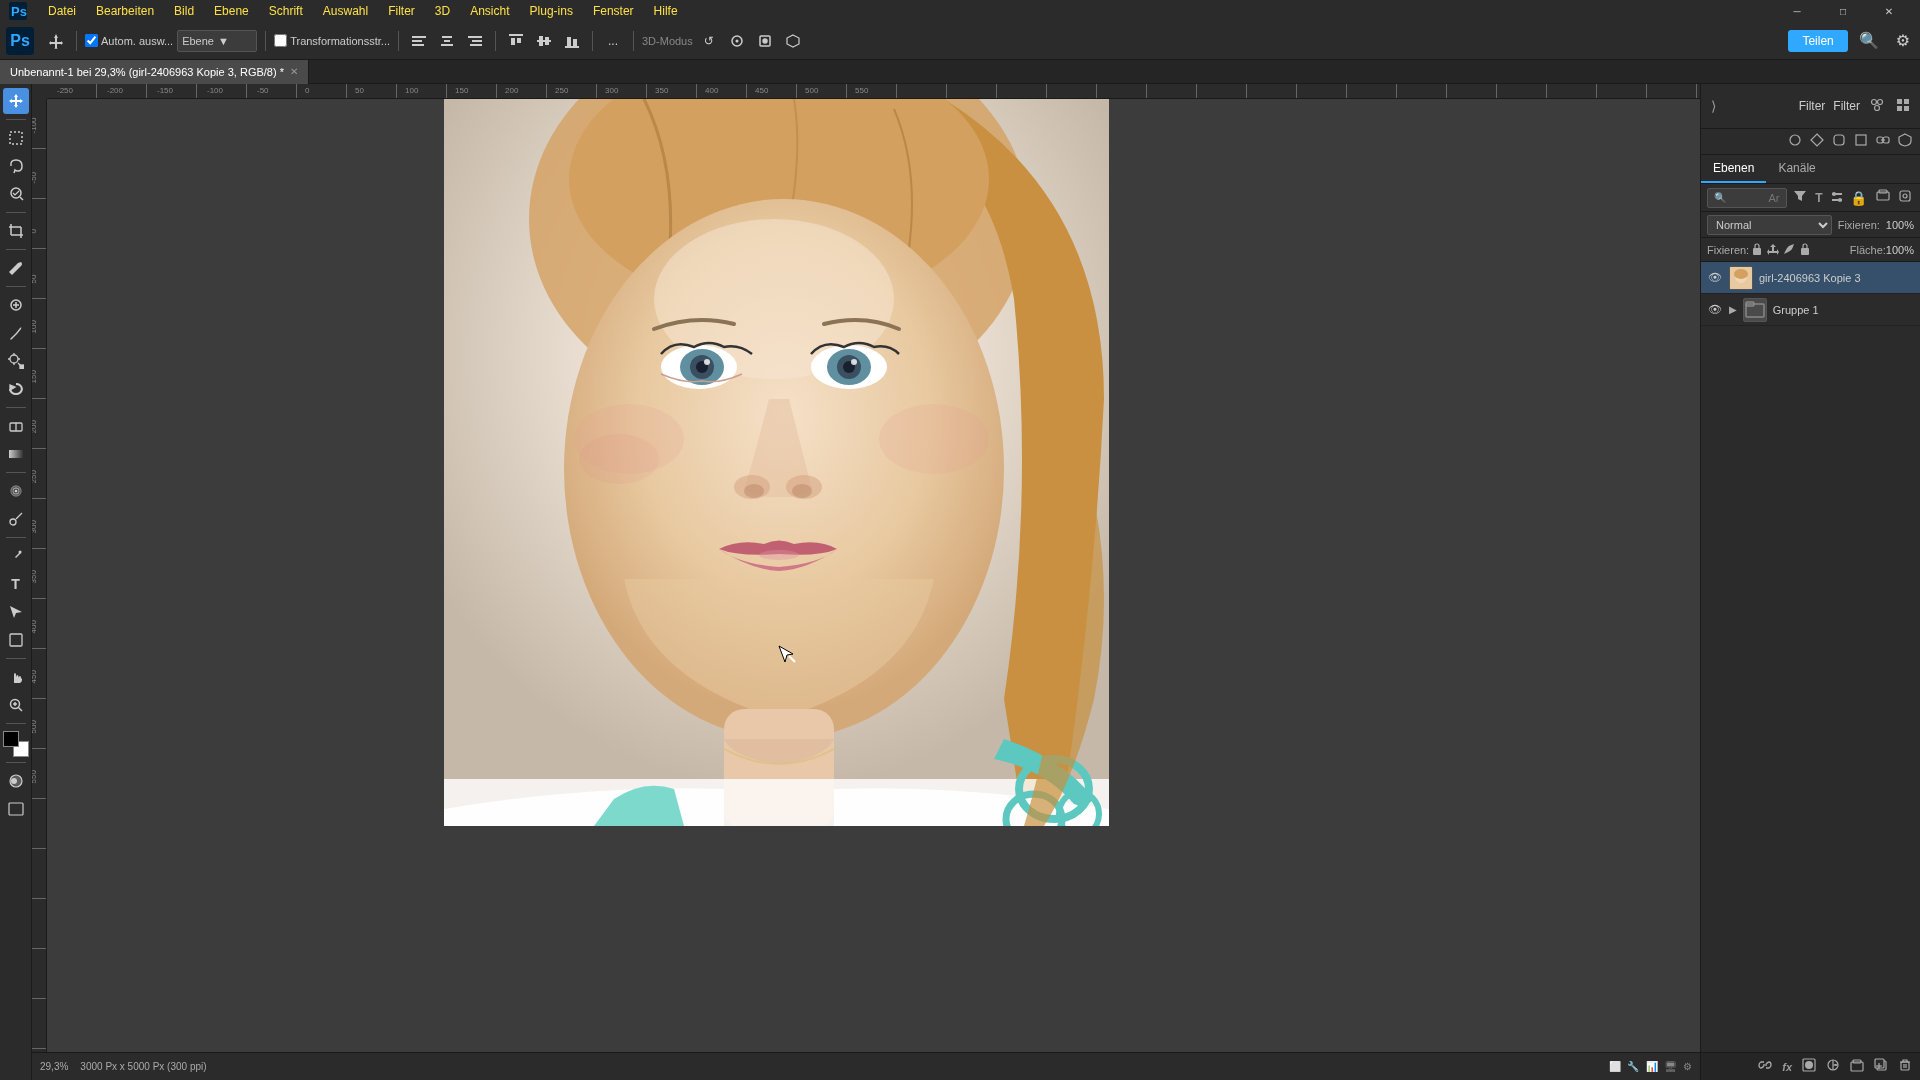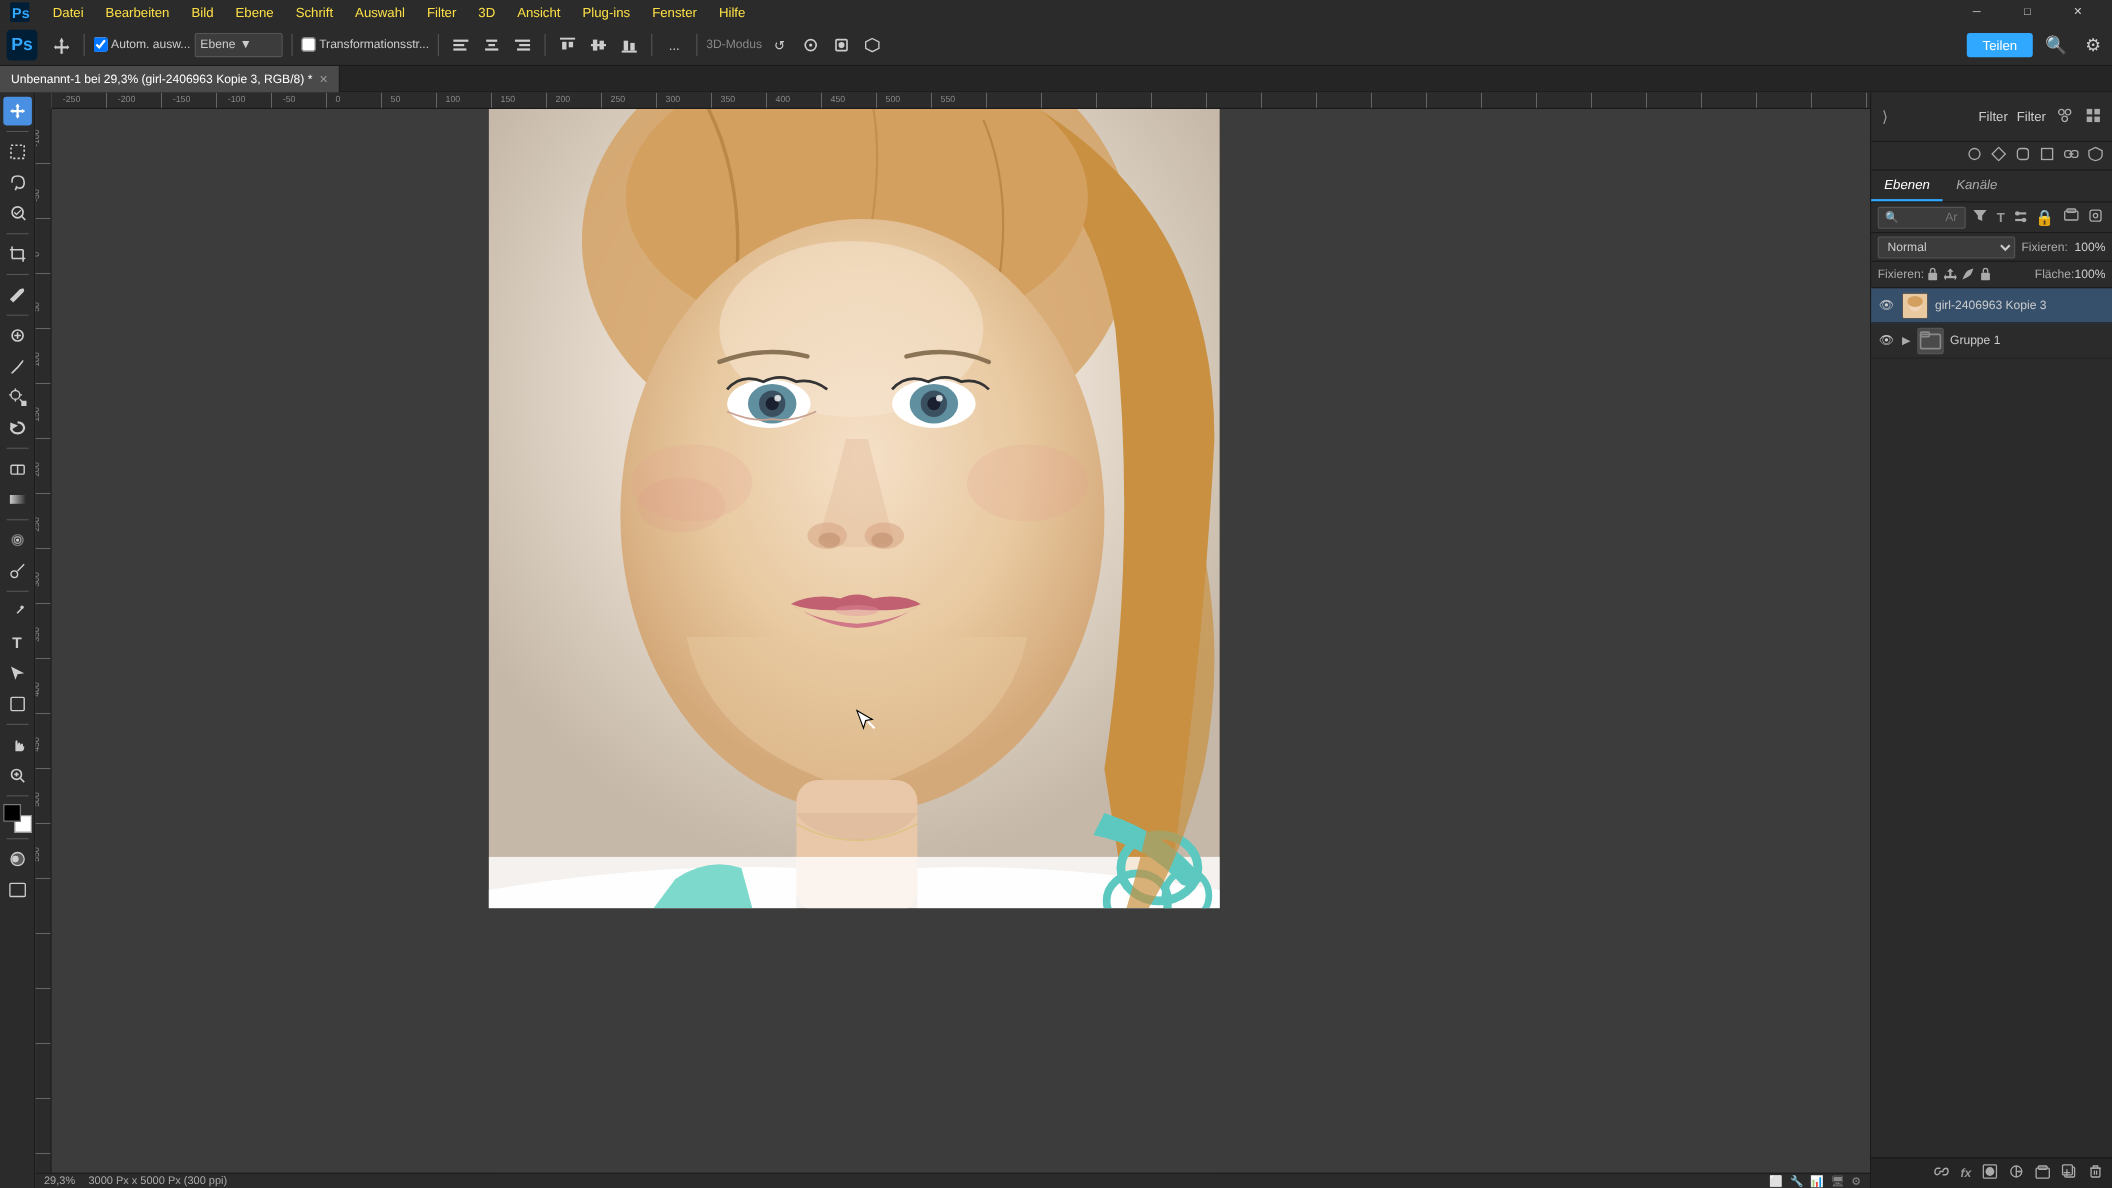--- a/index.html
+++ b/index.html
@@ -257,21 +257,21 @@
       position: absolute;
       top: 0;
       left: 397px;
       width: 665px;
       height: 727px;
       overflow: hidden;
     }
 
     
     .status-bar {
-      height: 14px;
+      height: 28px;
       background: #2b2b2b;
       display: flex;
       align-items: center;
       padding: 0 8px;
       font-size: 10px;
       color: #aaa;
       border-top: 1px solid #1a1a1a;
       flex-shrink: 0;
       gap: 12px;
     }
@@ -297,21 +297,20 @@
       align-items: center;
       padding: 0 8px;
       gap: 8px;
       border-bottom: 1px solid #1a1a1a;
       justify-content: flex-end;
     }
     .panel-tab-bar {
       display: flex;
       align-items: center;
       border-bottom: 1px solid #1a1a1a;
-      font-style: italic;
     }
     .panel-tab {
       padding: 6px 12px;
       font-size: 12px;
       color: #aaa;
       cursor: pointer;
       border-bottom: 2px solid transparent;
     }
     .panel-tab.active {
       color: #fff;

